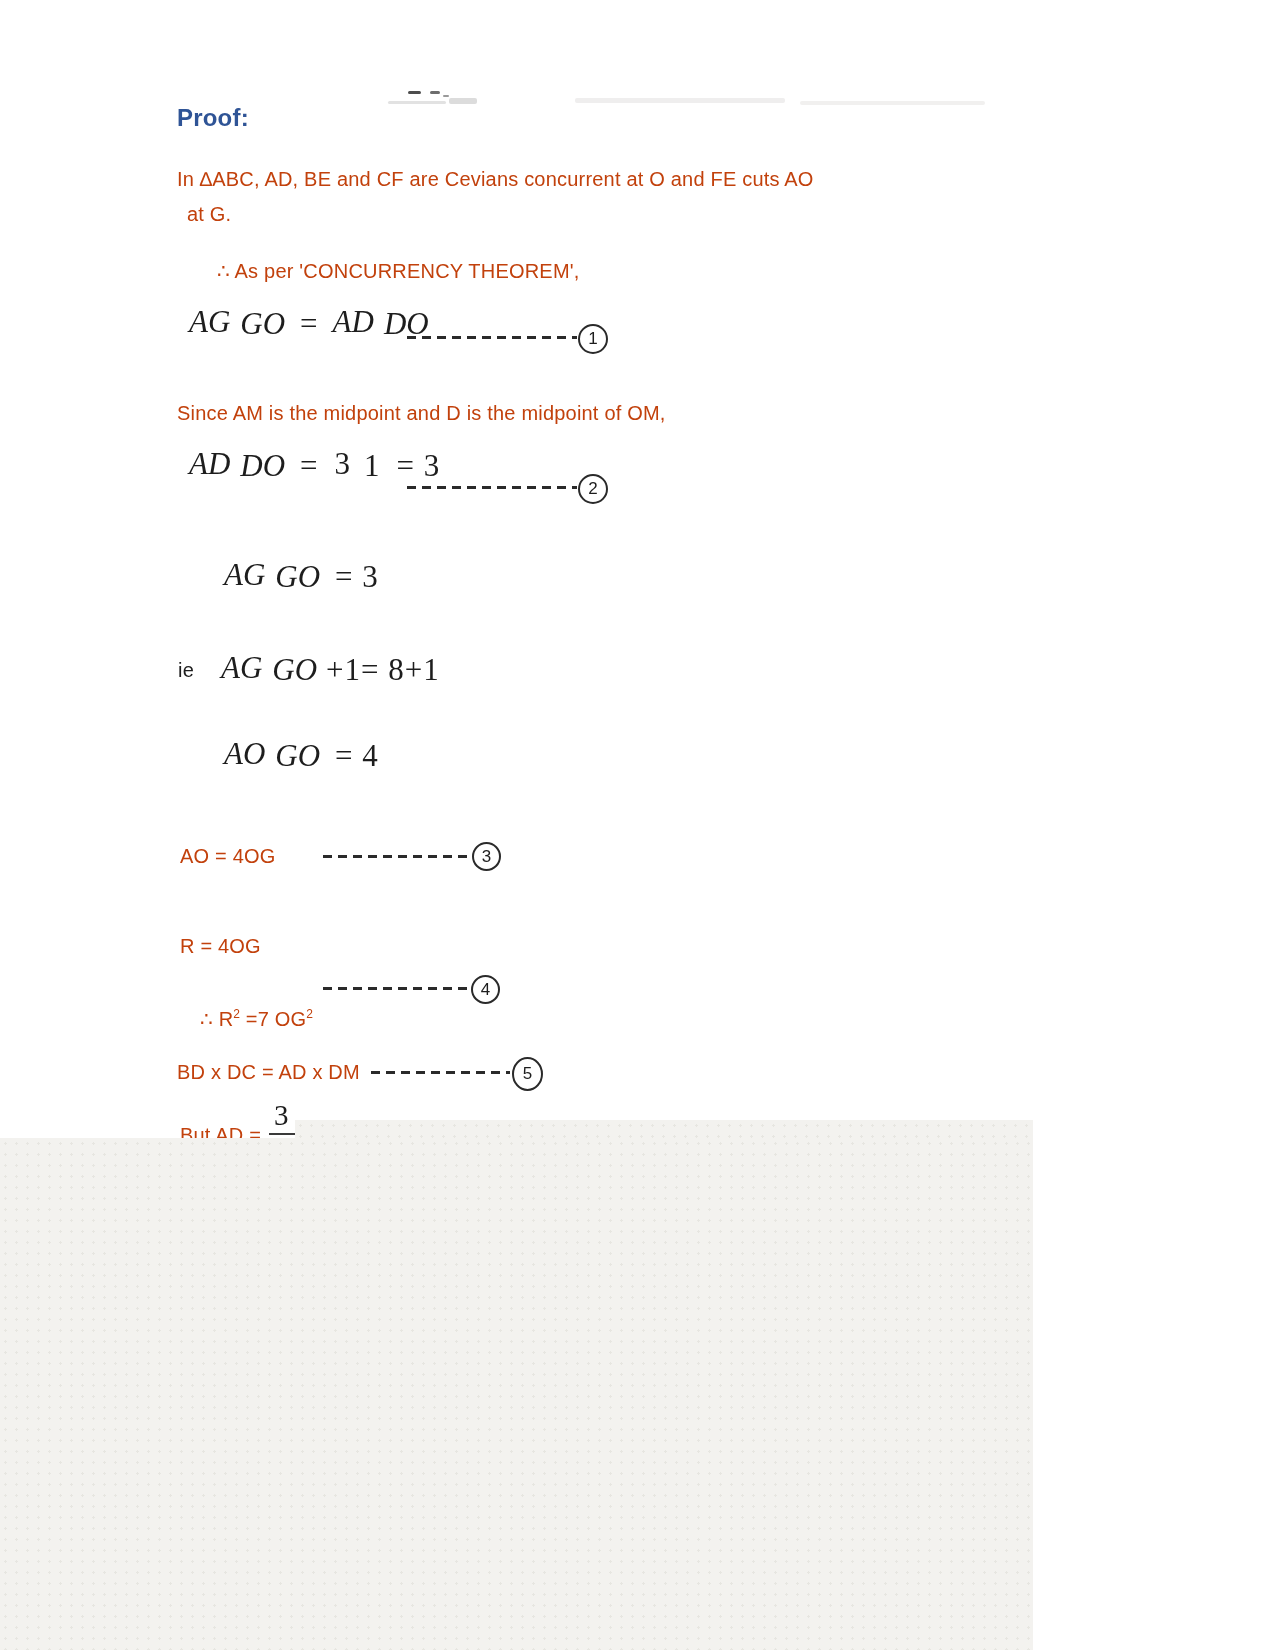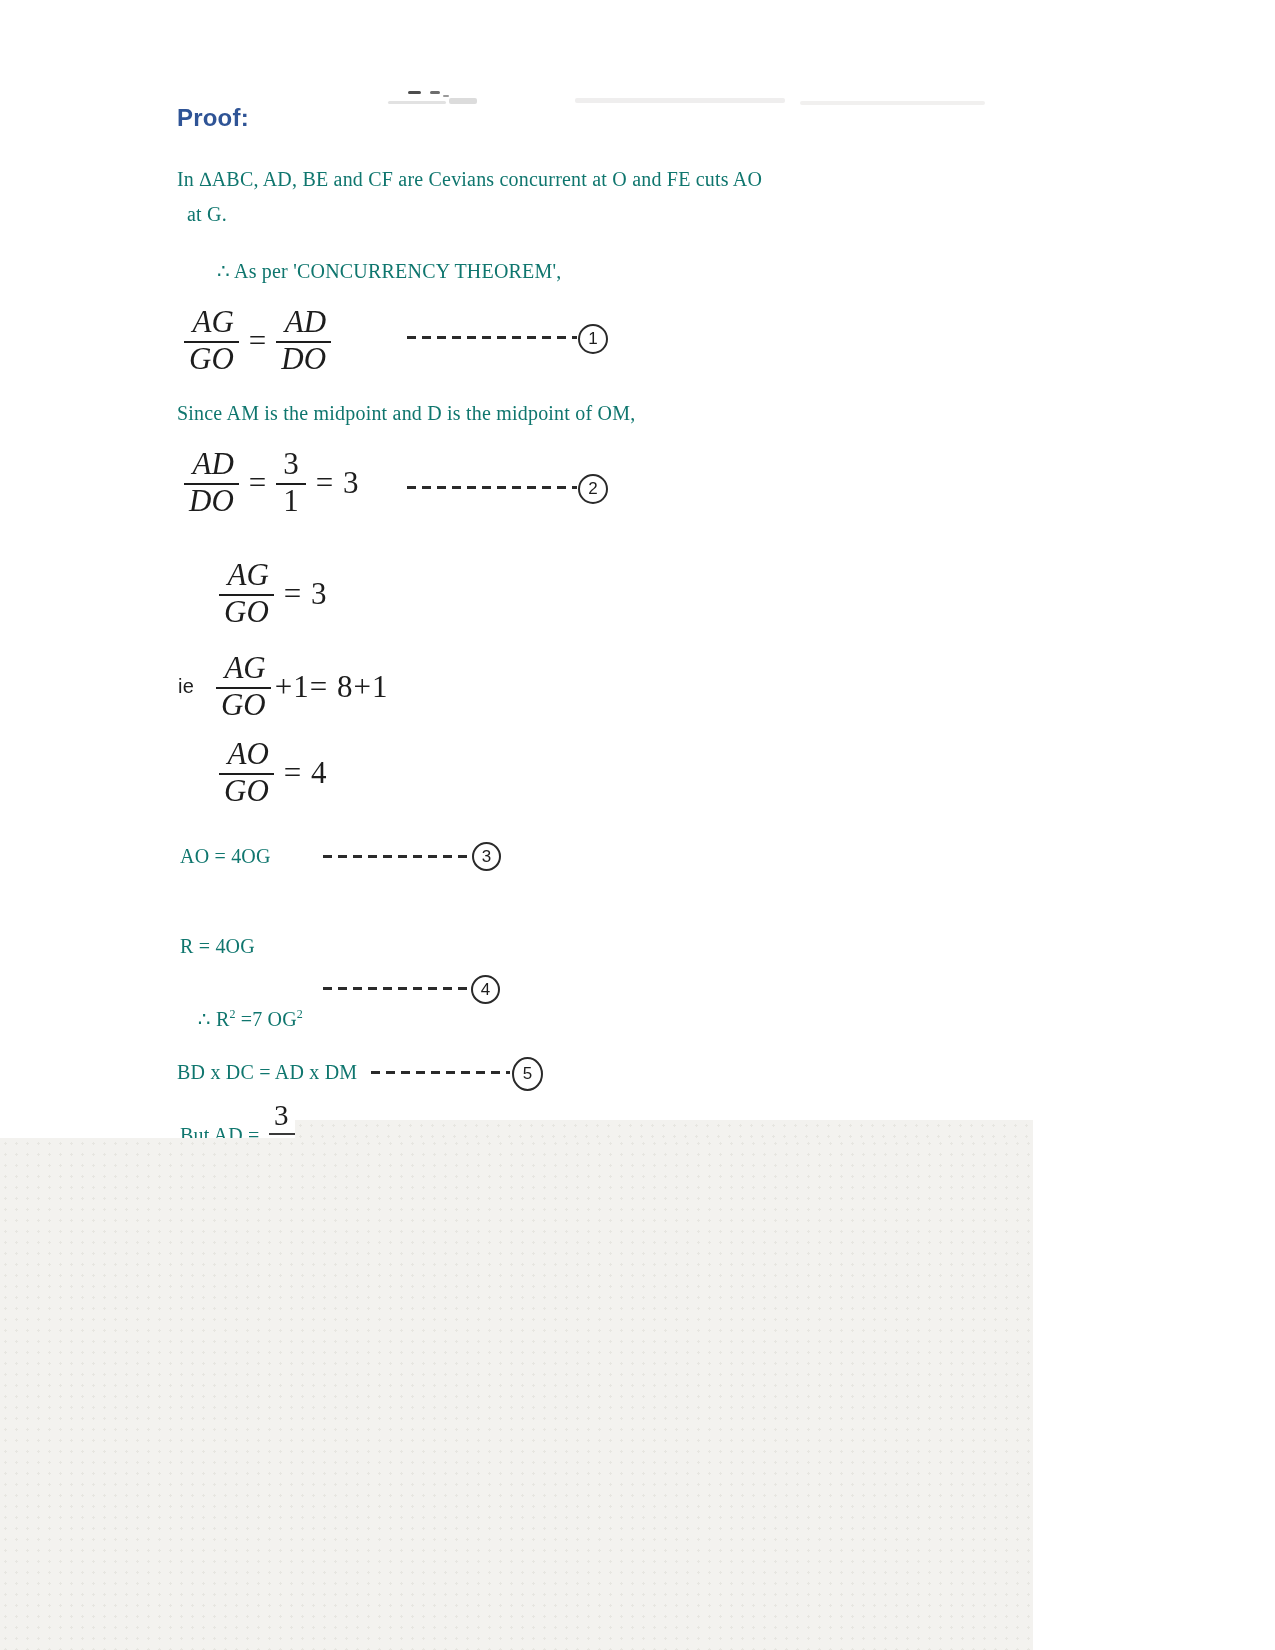--- a/index.html
+++ b/index.html
@@ -11,41 +11,40 @@
     overflow: hidden;
     font-family: "Liberation Sans", sans-serif;
     color: #1d1d1d;
   }
   
   .line {
     position: absolute;
     font-size: 20px;
     line-height: 25px;
     white-space: pre;
-    color: #0f766e;
+    color: #c2410c;
     letter-spacing: 0.2px;
-    font-family: Liberation Serif, serif;
   }
   .heading {
     position: absolute;
     font-size: 24px;
     font-weight: bold;
     letter-spacing: 0.2px;
   }
   
   .eq-row {
     position: absolute;
     display: flex;
     align-items: center;
     font-family: "Liberation Serif", serif;
     font-size: 31px;
     line-height: 1;
     color: #1d1d1d;
   }
-  .frac { display: inline-flex; flex-direction: column; align-items: flex-end; }
+  .frac { display: inline-flex; flex-direction: row; align-items: center; }
   .frac .num { font-style: italic; padding: 0 5px 4px 5px; }
   .frac .bar { align-self: stretch; height: 2px; background: #1d1d1d; }
   .frac .den { font-style: italic; padding: 0 5px 0 5px; }
   .frac.digits .num, .frac.digits .den { font-style: normal; padding-left: 7px; padding-right: 7px; }
   .eq-sign { margin: 0 10px; font-style: normal; }
   .rhs { margin-left: 10px; font-style: normal; letter-spacing: 1px; }
   .eq-prefix {
     font-family: "Liberation Sans", sans-serif;
     font-size: 20px;
     margin-right: 22px;

